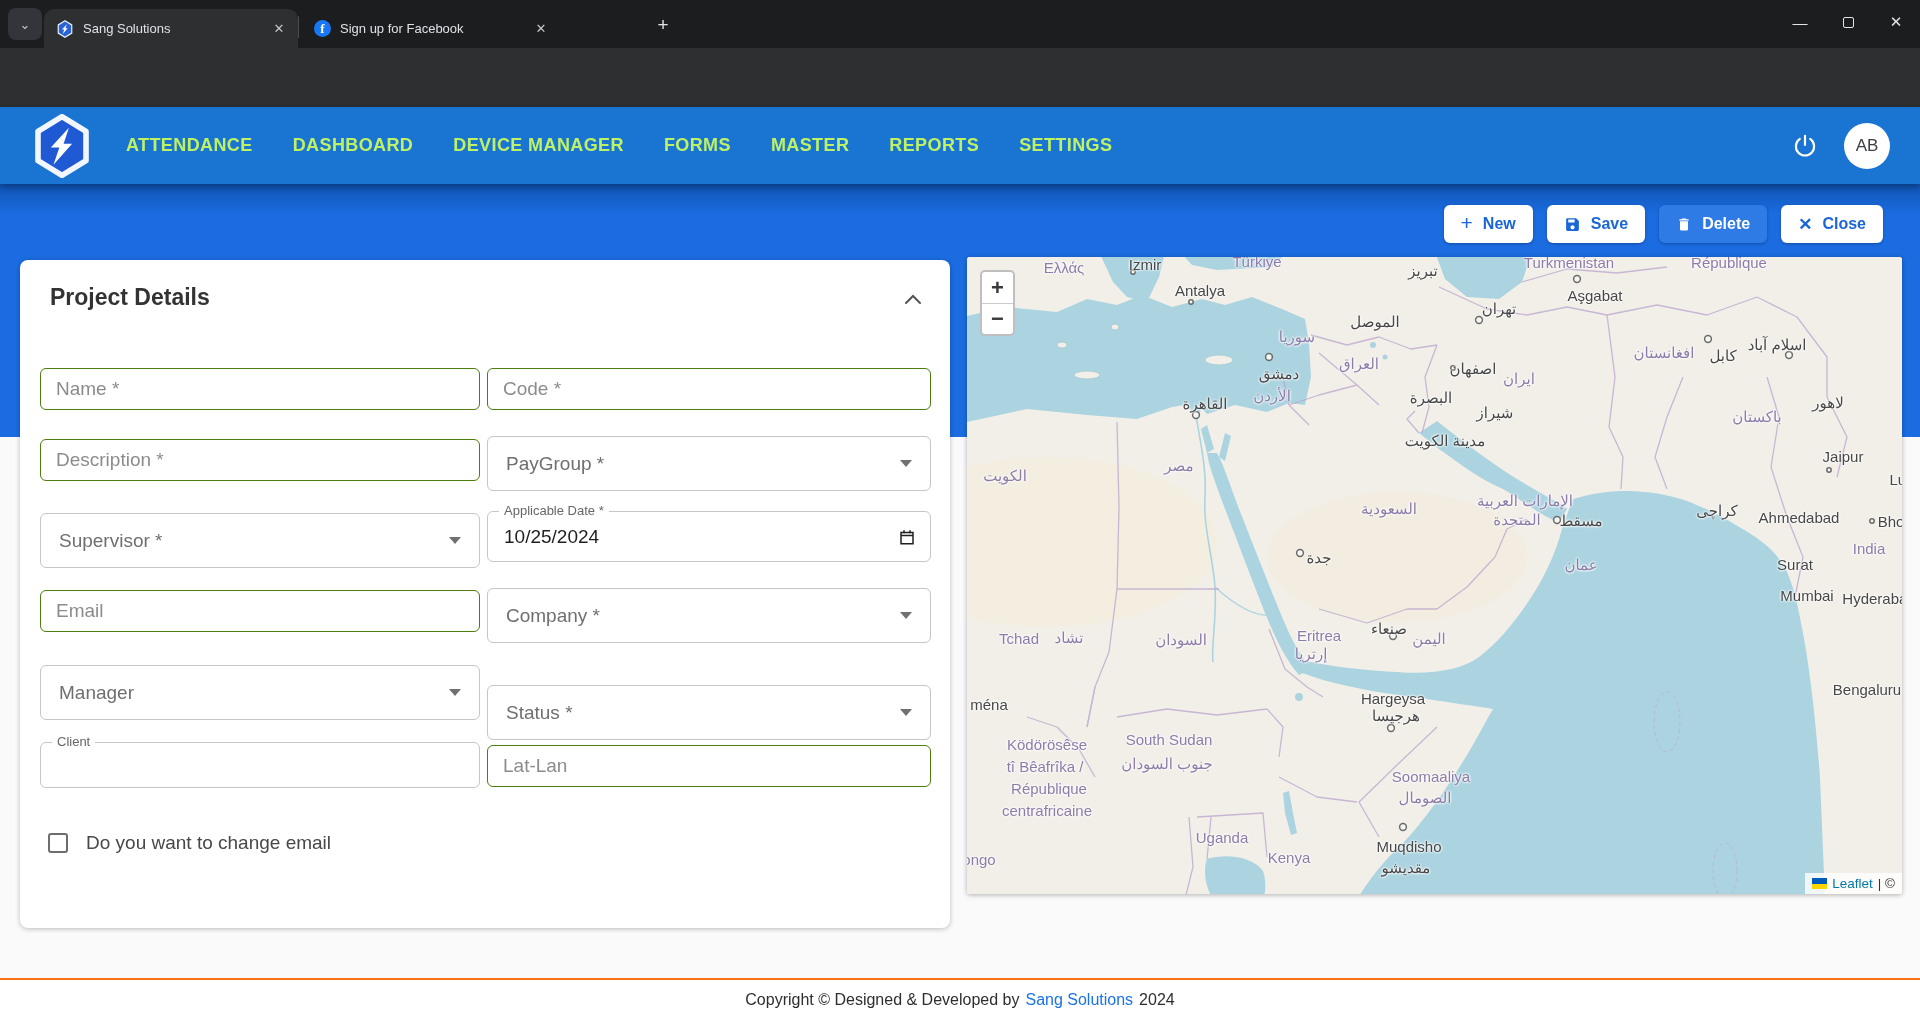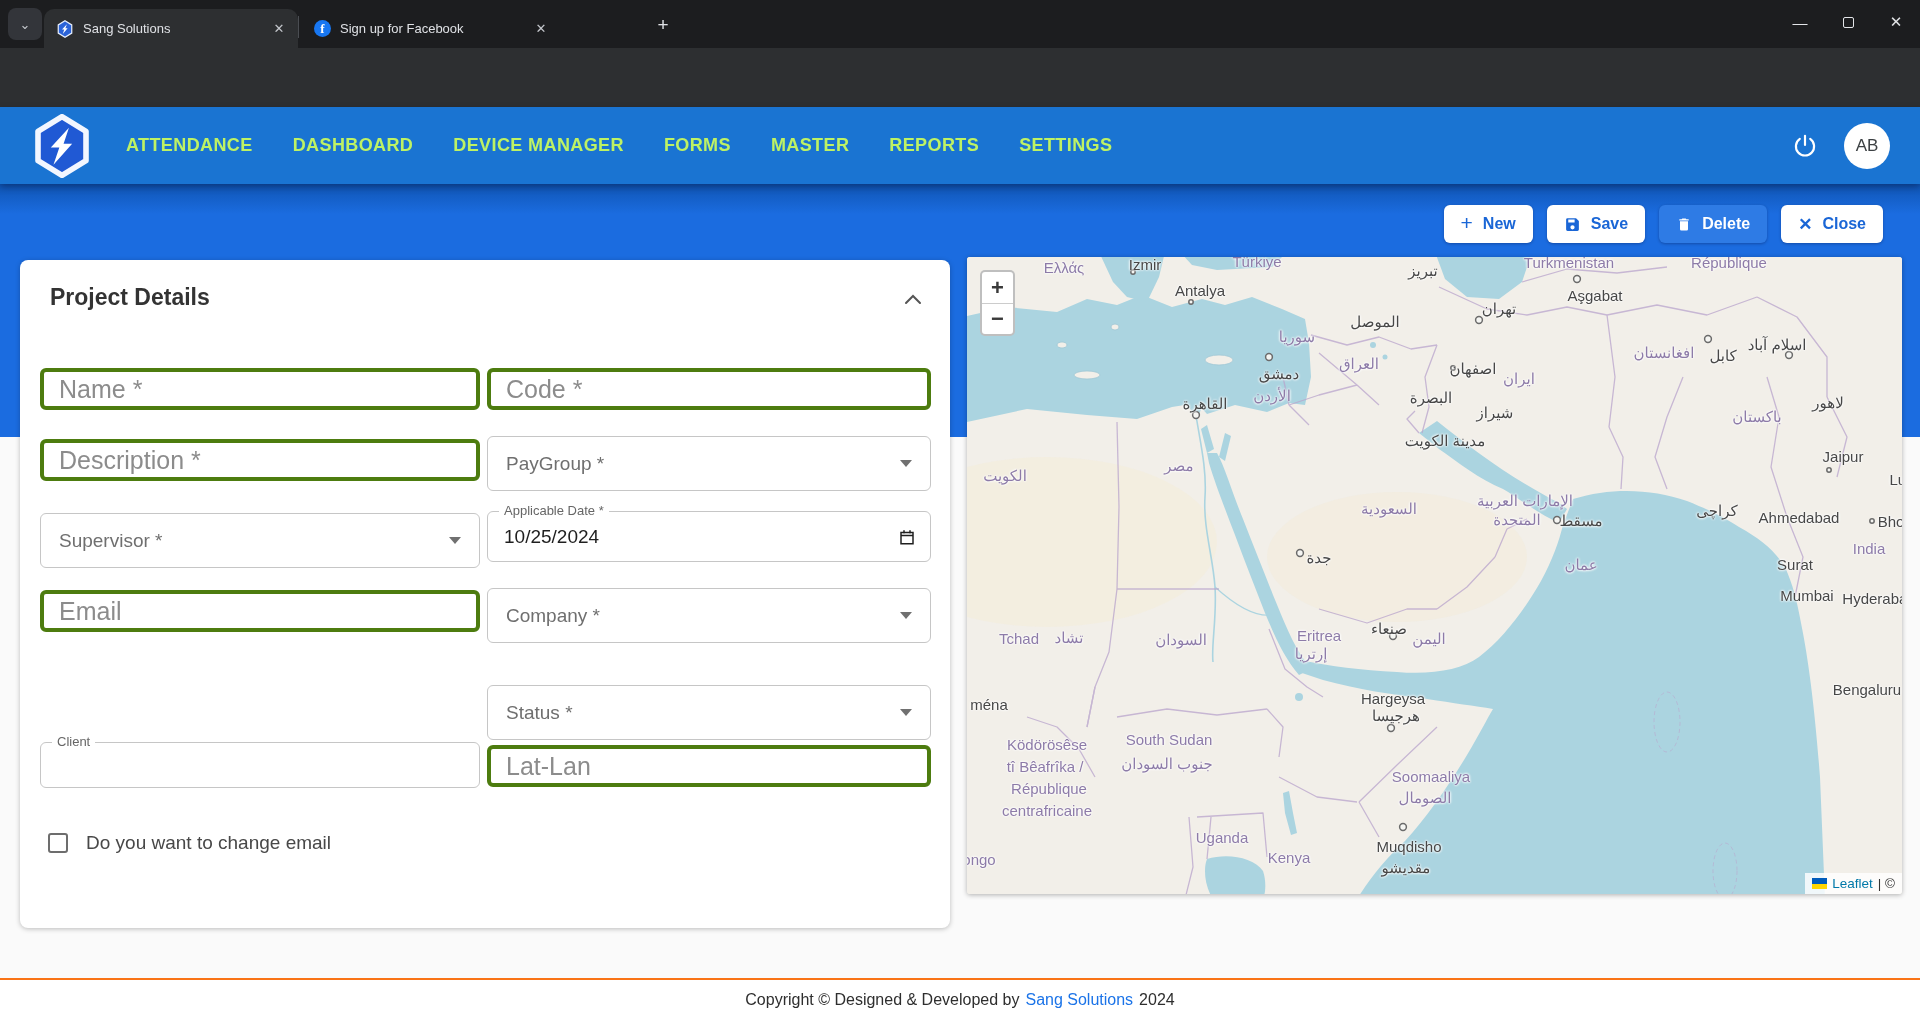--- a/index.html
+++ b/index.html
@@ -49,21 +49,21 @@
   .abtn { height:38px; border-radius:6px; background:#fff; color:#1a66d6; font-weight:bold; font-size:16px; display:flex; align-items:center; gap:10px; padding:0 17px; box-shadow:0 1px 3px rgba(0,0,40,.3); }
   .abtn.blue { background:#2e7be5; color:#fff; }
   .abtn .plus { font-size:21px; font-weight:normal; margin-top:-2px; }
   .abtn .x { font-size:17px; }
   .abtn svg { display:block; }
 
   
   #card { position:absolute; left:20px; top:260px; width:930px; height:668px; background:#fff; border-radius:8px; box-shadow:0 1px 5px rgba(0,0,0,.25); z-index:6; }
   #cardtitle { position:absolute; left:30px; top:24px; font-size:23px; font-weight:bold; color:#333; }
   #collapse { position:absolute; right:28px; top:34px; }
-  input.tf { position:absolute; height:42px; border:4px solid #4d7c0f; border-radius:6px; padding:0 15px; font-size:25px; color:#222; background:#fff; outline:none; font-family:inherit; }
+  input.tf { position:absolute; height:42px; border:1px solid #4d7c0f; border-radius:6px; padding:0 15px; font-size:19px; color:#222; background:#fff; outline:none; font-family:inherit; }
   input.tf::placeholder { color:#8c8c8c; opacity:1; }
   .sel { position:absolute; height:55px; border:1px solid #c6c6c6; border-radius:6px; display:flex; align-items:center; padding:0 18px; }
   .sel .lbl { font-size:19px; color:#6f6f6f; }
   .sel .arrow { margin-left:auto; width:0; height:0; border-left:6px solid transparent; border-right:6px solid transparent; border-top:7px solid #707070; }
   .notch { position:absolute; border:1px solid #c6c6c6; border-radius:6px; }
   .notch .nlabel { position:absolute; top:-9px; left:11px; background:#fff; padding:0 5px; font-size:13px; color:#666; white-space:nowrap; }
   .notch .val { position:absolute; left:16px; top:50%; transform:translateY(-50%); font-size:19px; color:#1f1f1f; }
   .notch .cal { position:absolute; right:14px; top:50%; transform:translateY(-50%); }
   .notch input { position:absolute; inset:4px 10px; border:0; outline:none; font-size:19px; font-family:inherit; width:calc(100% - 20px); }
   
@@ -223,20 +223,24 @@
           <line x1="16" y1="3" x2="16" y2="7" stroke="#1f1f1f" stroke-width="2"></line>
         </svg>
     </div>
 
     <input class="tf f-email" placeholder="Email" style="">
     <div class="sel f-company">
       <span class="lbl">Company *</span>
       <span class="arrow"></span>
     </div>
 
+    <div class="sel f-manager">
+      <span class="lbl">Manager</span>
+      <span class="arrow"></span>
+    </div>
     <div class="sel f-status">
       <span class="lbl">Status *</span>
       <span class="arrow"></span>
     </div>
 
     <div class="notch f-client">
       <span class="nlabel">Client</span>
       <input style="">
     </div>
     <input class="tf f-latlan" placeholder="Lat-Lan" style="">

